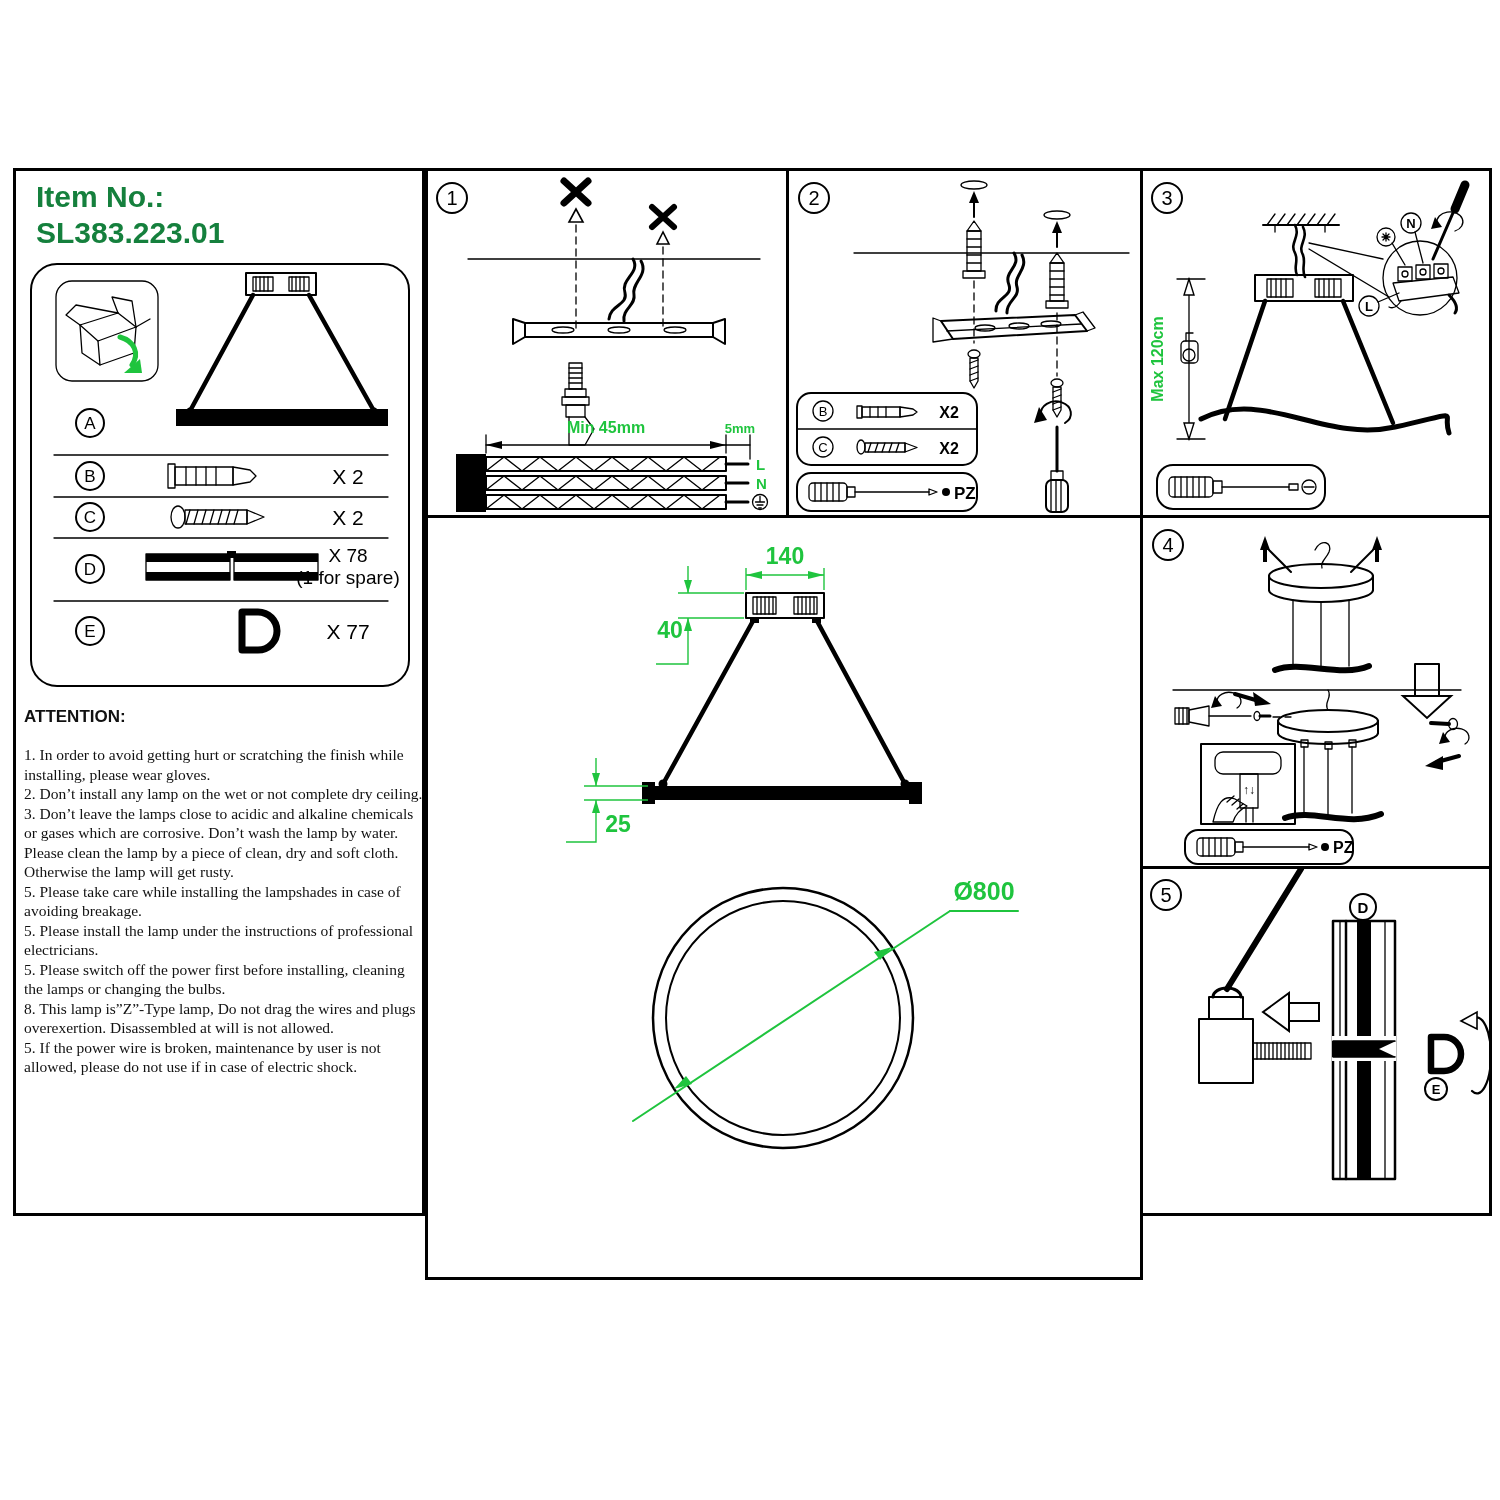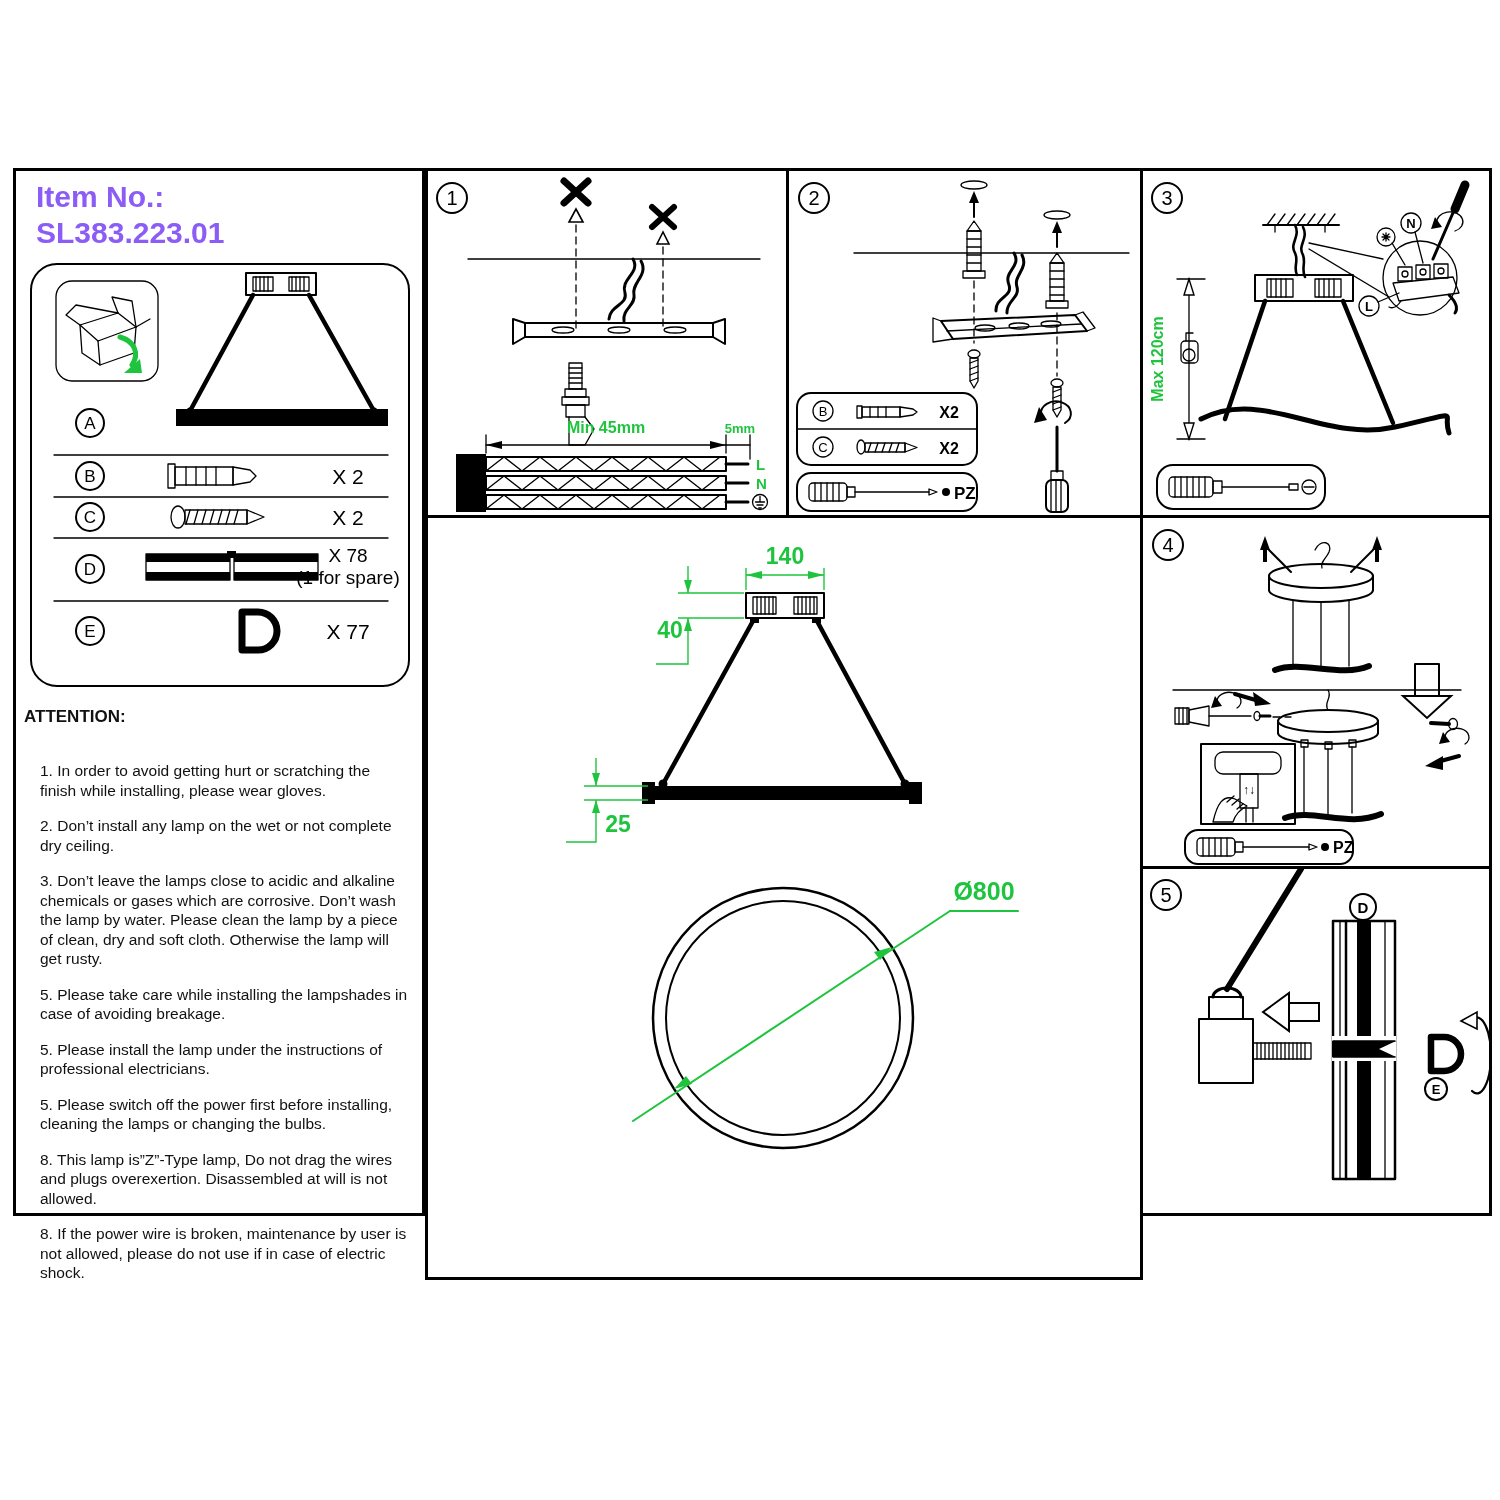--- a/index.html
+++ b/index.html
@@ -13,24 +13,24 @@
   .thk6{fill:none;stroke:#000;stroke-width:6;stroke-linecap:round;}
   .blk{fill:#000;stroke:none;}
   .whtln{fill:#fff;stroke:#000;stroke-width:2;}
   .grnln{fill:none;stroke:#1fc43e;stroke-width:2;stroke-linecap:round;}
   .grnln1{fill:none;stroke:#1fc43e;stroke-width:1.4;}
   .grnfill{fill:#1fc43e;stroke:none;}
   .gtxt{fill:#1fc43e;font-weight:bold;}
   .btxt{fill:#000;}
   .mid{text-anchor:middle;}
   .dash{stroke-dasharray:7 5;}
-  .itemno{position:absolute;left:20px;top:8px;font-size:30px;font-weight:bold;color:#8b5cf6;line-height:1.2;}
+  .itemno{position:absolute;left:20px;top:8px;font-size:30px;font-weight:bold;color:#15803d;line-height:1.2;}
   .attn-title{position:absolute;left:8px;top:536px;font-size:17px;font-weight:bold;color:#111;}
   .attn-list{position:absolute;left:8px;top:574px;width:402px;font-size:15.5px;line-height:1.26;color:#111;}
-  .attn-list div{margin:16px;}
+  .attn-list div{margin:0;font-family:Liberation Serif, serif;}
 </style>
 </head>
 <body>
 
 <div class="page">
 
   <div class="panel" style="left:13px;top:168px;width:412px;height:1048px;">
     <div class="itemno">
       <div>Item No.:</div>
       <div>SL383.223.01</div>
@@ -122,21 +122,21 @@
 
     <div class="attn-title">ATTENTION:</div>
     <div class="attn-list">
       <div>1. In order to avoid getting hurt or scratching the finish while installing, please wear gloves.</div>
       <div>2. Don’t install any lamp on the wet or not complete dry ceiling.</div>
       <div>3. Don’t leave the lamps close to acidic and alkaline chemicals or gases which are corrosive. Don’t wash the lamp by water. Please clean the lamp by a piece of clean, dry and soft cloth. Otherwise the lamp will get rusty.</div>
       <div>5. Please take care while installing the lampshades in case of avoiding breakage.</div>
       <div>5. Please install the lamp under the instructions of professional electricians.</div>
       <div>5. Please switch off the power first before installing, cleaning the lamps or changing the bulbs.</div>
       <div>8. This lamp is”Z”-Type lamp, Do not drag the wires and plugs overexertion. Disassembled at will is not allowed.</div>
-      <div>8. If the power wire is broken, maintenance by user is not allowed, please do not use if in case of electric shock.</div>
+      <div>5. If the power wire is broken, maintenance by user is not allowed, please do not use if in case of electric shock.</div>
     </div>
   </div>
 
   <div class="panel" style="left:425px;top:168px;width:364px;height:350px;">
     <svg width="358" height="344" viewBox="0 0 358 344">
       <g>
         <circle cx="24" cy="27" r="15" class="ln"></circle>
         <text x="24" y="34" font-size="20" class="btxt mid">1</text>
       </g>
       <g>

